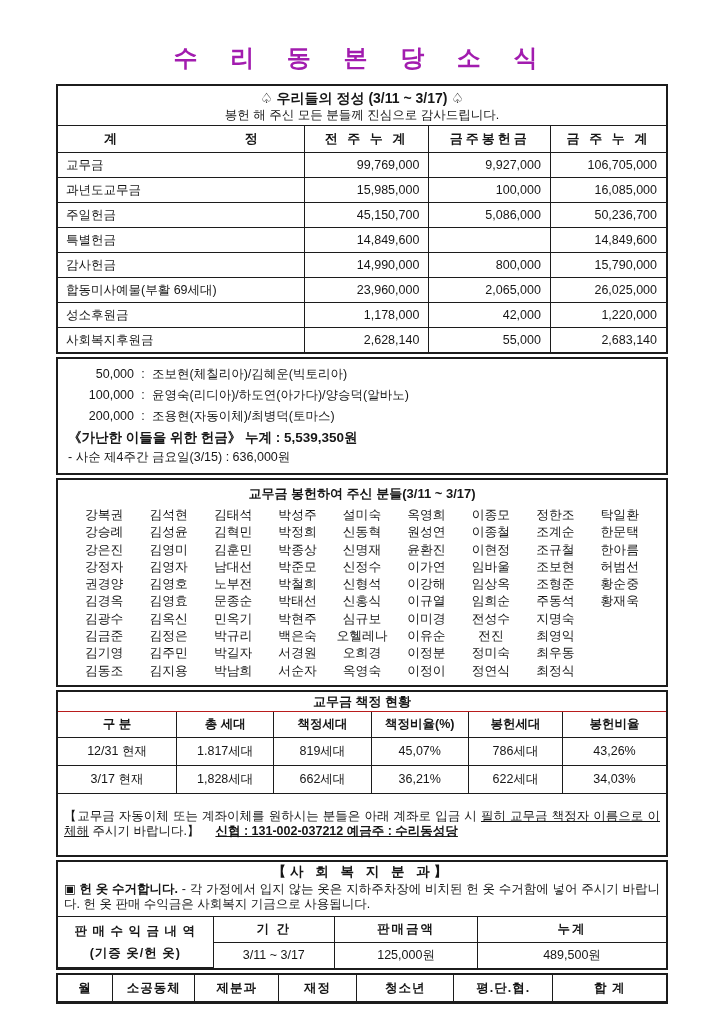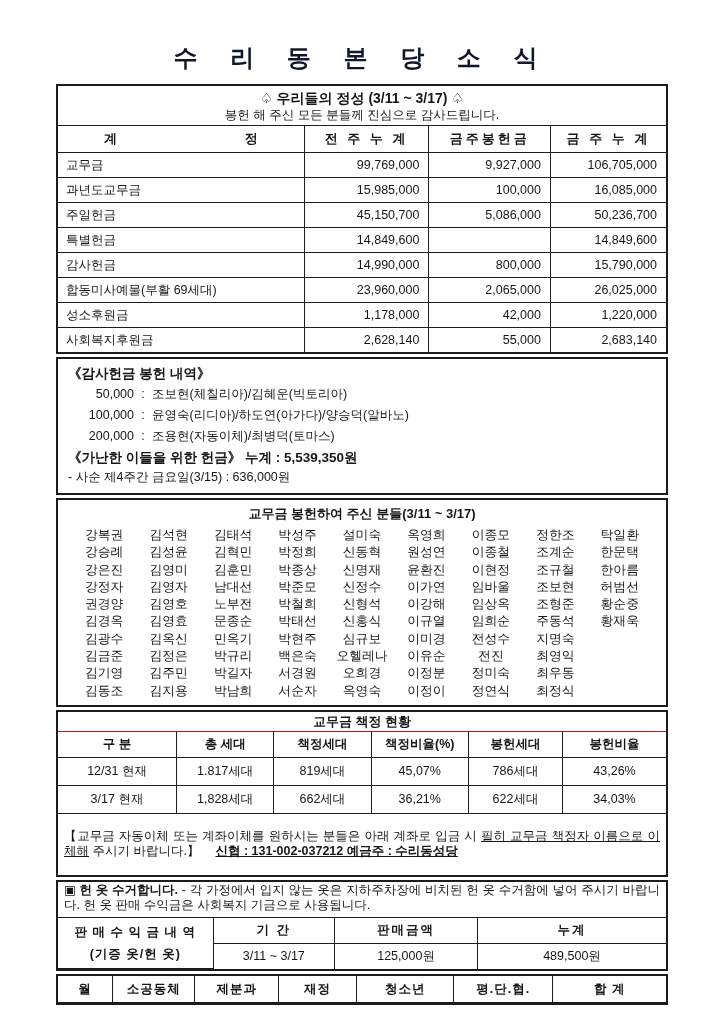--- a/index.html
+++ b/index.html
@@ -4,21 +4,21 @@
 <style>
   html,body{margin:0;padding:0;}
   body{
     width:724px;height:1024px;background:#ffffff;color:#161616;
     font-family:"Liberation Sans","DejaVu Sans",sans-serif;
     -webkit-font-smoothing:antialiased;
   }
   .page{padding-top:42px;}
   .main-title{
     margin:0 auto 10px;text-align:center;font-size:24px;font-weight:800;
-    letter-spacing:13px;color:#0f172a;
+    letter-spacing:13px;color:#a21caf;
   }
   .wrap{width:612px;margin:0 auto;}
   .box{border:2px solid #1c1c1c;background:#fff;}
   .box + .box{margin-top:3px;}
 
   
   .off-hdr{border-bottom:1px solid #1c1c1c;text-align:center;padding:3px 0 2px;}
   .off-title{font-size:14px;font-weight:800;line-height:18px;}
   .off-sub{font-size:12.5px;line-height:16px;}
   table{border-collapse:collapse;width:100%;table-layout:fixed;}
@@ -149,21 +149,20 @@
               <td class="cat">사회복지후원금</td>
               <td class="num">2,628,140</td>
               <td class="num">55,000</td>
               <td class="num">2,683,140</td>
             </tr>
           </tbody>
       </table>
     </section>
 
     <section class="box thanks-box">
-      <div class="sec-title">《감사헌금 봉헌 내역》</div>
       <div id="thanks-lines">
           <div class="thanks-line"><span class="amt">50,000</span><span class="sep">:</span><span class="who">조보현(체칠리아)/김혜운(빅토리아)</span></div>
           <div class="thanks-line"><span class="amt">100,000</span><span class="sep">:</span><span class="who">윤영숙(리디아)/하도연(아가다)/양승덕(알바노)</span></div>
           <div class="thanks-line"><span class="amt">200,000</span><span class="sep">:</span><span class="who">조용현(자동이체)/최병덕(토마스)</span></div>
         </div>
       <div class="poor-title">《가난한 이들을 위한 헌금》 누계 : 5,539,350원</div>
       <div class="poor-detail">- 사순 제4주간 금요일(3/15) : 636,000원</div>
     </section>
 
     <section class="box names-box">
@@ -299,20 +298,21 @@
               <td>36,21%</td>
               <td>622세대</td>
               <td>34,03%</td>
             </tr>
           </tbody>
       </table>
       <p class="assess-note" id="assess-note"><span>【교무금 자동이체 또는 계좌이체를 원하시는 분들은 아래 계좌로 입금 시 </span><span class="u">필히 교무금 책정자 이름으로 이체해</span><span> 주시기 바랍니다.】</span><span class="u b">신협 : 131-002-037212 예금주 : 수리동성당</span></p>
     </section>
 
     <section class="box">
+      <div class="welfare-title">【사 회 복 지 분 과】</div>
       <p class="welfare-text">
         <span class="lead">▣ 헌 옷 수거합니다.</span><span> - 각 가정에서 입지 않는 옷은 지하주차장에 비치된 헌 옷 수거함에 넣어 주시기 바랍니다. 헌 옷 판매 수익금은 사회복지 기금으로 사용됩니다.</span>
       </p>
       <table class="sales-table">
         <colgroup>
             <col style="width:25.5%">
             <col style="width:20%">
             <col style="width:23.5%">
             <col style="width:31%">
           </colgroup>

